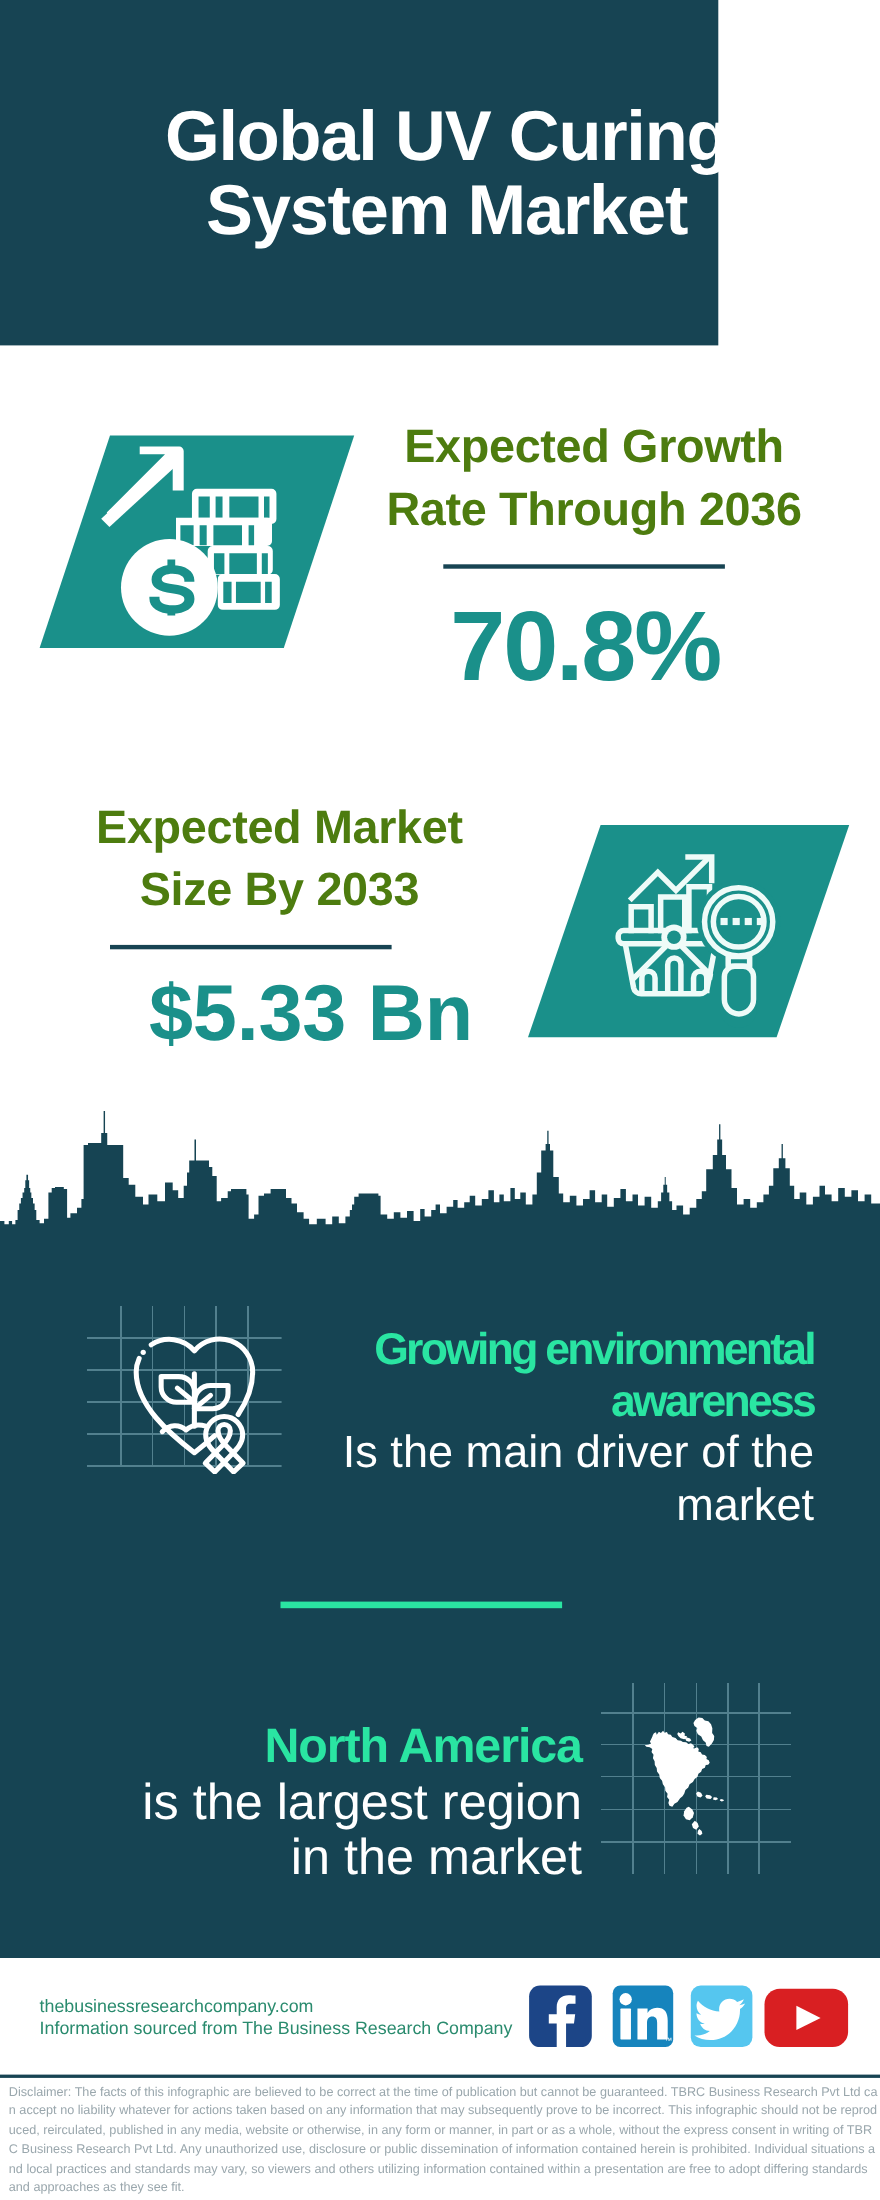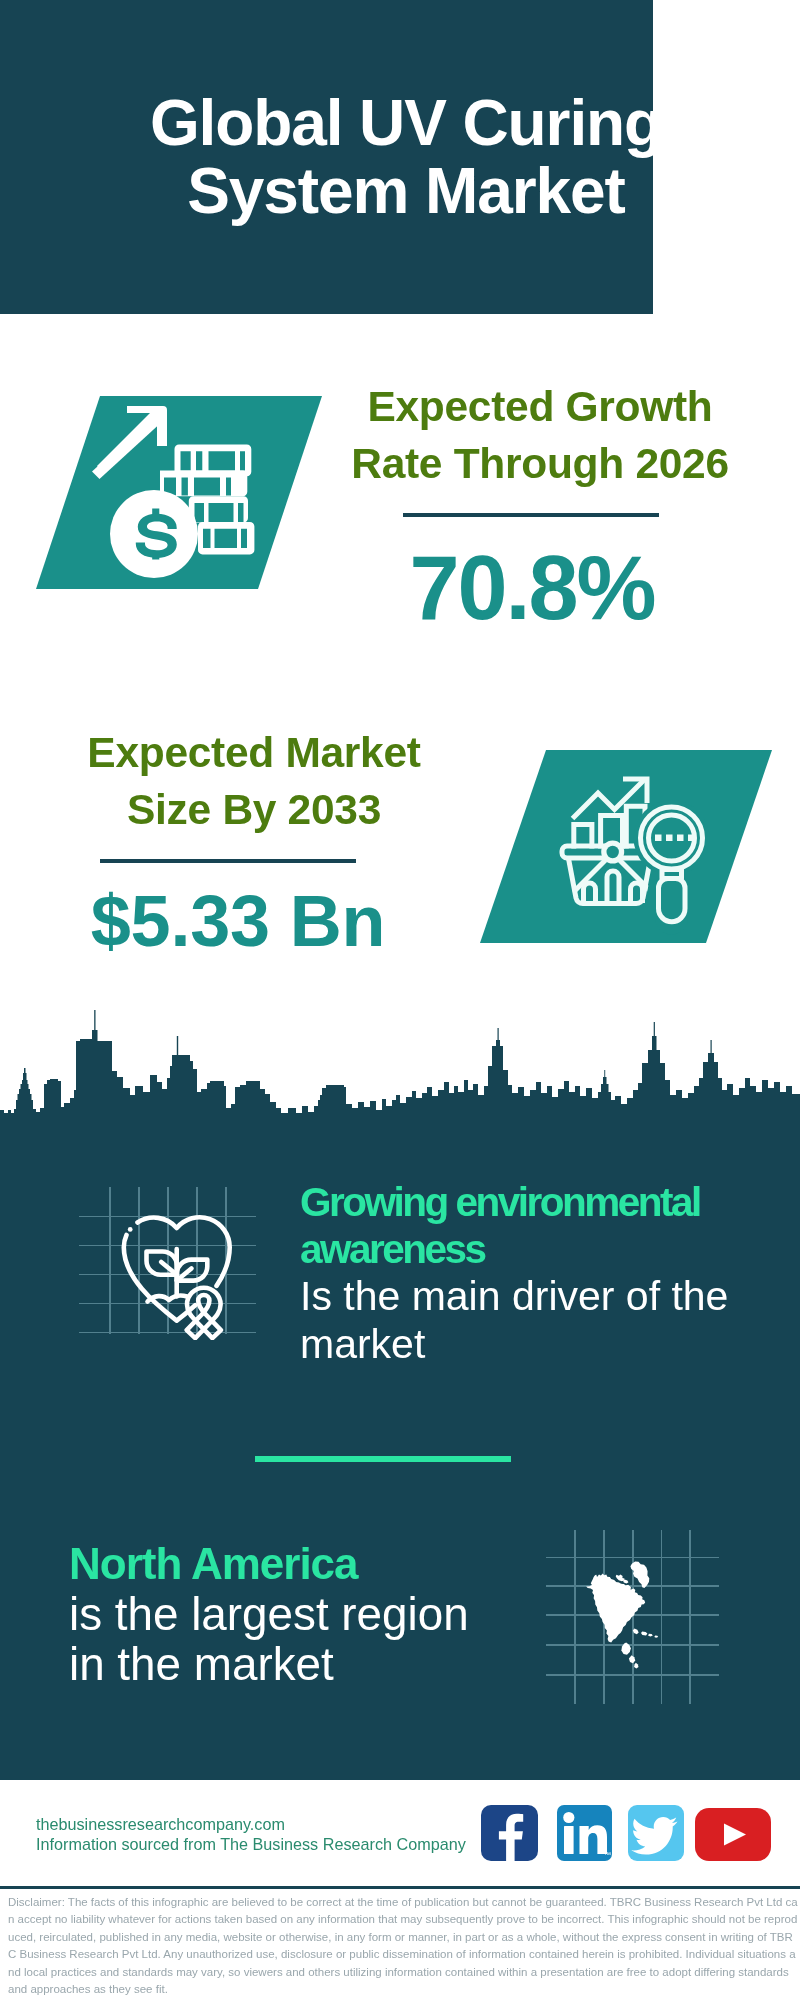--- a/index.html
+++ b/index.html
@@ -17,21 +17,21 @@
   .stat-head { position:absolute; text-align:center; color:#4d7c0f; font-weight:bold;
                font-size:42.5px; line-height:57px; letter-spacing:-0.3px; }
   .rule { position:absolute; height:4px; background:#174453; }
   .stat-val { position:absolute; text-align:center; color:#1a908a; font-weight:bold;
               font-size:90px; line-height:74px; letter-spacing:-2px; }
 
   
   .darkband { position:absolute; left:0; width:800px; background:#164453; }
   .skyline { position:absolute; left:0; }
   .grn-rule { position:absolute; height:6px; background:#2ae5a2; }
-  .msg { position:absolute; text-align:left; color:#ffffff; font-size:41px; line-height:47.2px; letter-spacing:0px; }
+  .msg { position:absolute; text-align:right; color:#ffffff; font-size:41px; line-height:47.2px; letter-spacing:0px;margin-top:24px; }
   .msg .hl { color:#2ae5a2; font-weight:bold; display:block; font-size:40.5px; letter-spacing:-2.5px; }
   .gridbox { position:absolute; }
 
   
   .src { position:absolute; color:#2a8b6e; font-size:16.2px; line-height:20px; }
   .social { position:absolute; display:flex; }
   .si { width:58px; height:58px; border-radius:11px; display:flex; align-items:center;
         justify-content:center; margin-right:14px; }
   .discl { position:absolute; color:#9aa7ad; font-size:11.5px; line-height:17.4px; text-align:left; word-break:break-all; }
   .hairline { position:absolute; left:0; width:800px; background:#174453; }
@@ -75,31 +75,31 @@
         <path d="M156 513.7 c-10.6 0 -18.2 5.6 -18.2 13.1 c0 7.6 6.3 10.9 18.4 12.6 c8 1.1 11.4 2.4 11.4 5.5
                  c0 3.1 -4.2 5.3 -10.8 5.3 c-7.4 0 -11.8 -2.4 -11.8 -6.4 v-1.3 h-9.2 v1.3 c0 8.6 8.3 14.1 20.6 14.1
                  c12.2 0 20.4 -5.5 20.4 -13.4 c0 -8.3 -6.6 -11.5 -19.7 -13.3 c-8.3 -1.1 -10.1 -2.4 -10.1 -4.8
                  c0 -2.9 4 -4.9 10 -4.9 c6.5 0 10.6 2.5 10.6 6.2 v1.2 h9.1 v-1.2 c0 -8.5 -8 -13.9 -20 -13.9 z"></path>
       </g>
     </svg>
   </div>
 
   <div class="stat-head" style="left:330px; top:378px; width:420px;">
     <div>Expected Growth</div>
-    <div>Rate Through 2026</div>
+    <div>Rate Through 2036</div>
   </div>
   <div class="rule" style="left:403px; top:513px; width:256px;"></div>
   <div class="stat-val" style="left:340px; top:551px; width:384px;">70.8%</div>
 
   <div class="stat-head" style="left:44px; top:724px; width:420px;">
     <div>Expected Market</div>
     <div>Size By 2033</div>
   </div>
   <div class="rule" style="left:100px; top:859px; width:256px;"></div>
-  <div class="stat-val" style="left:46px; top:884px; width:384px; font-size:72px; letter-spacing:-0.2px;">$5.33 Bn</div>
+  <div class="stat-val" style="left:46px; top:884px; width:384px; font-size:72px; letter-spacing:-0.2px;text-align:right;">$5.33 Bn</div>
 
   <div class="para" style="left:480px; top:742px; width:300px; height:205px;">
     <svg width="300" height="205" viewBox="480 742 300 205">
       <polygon points="546,750 772,750 706,943 480,943" fill="#1a908a"></polygon>
       <defs>
         <clipPath id="basketclip">
           <path d="M566 856 h88 l-7.5 39.5 a7 7 0 0 1 -7 5.5 h-59 a7 7 0 0 1 -7 -5.5 z"></path>
         </clipPath>
       </defs>
       <g fill="none" stroke="#eefbf8" stroke-width="5" stroke-linejoin="miter" stroke-linecap="butt">

